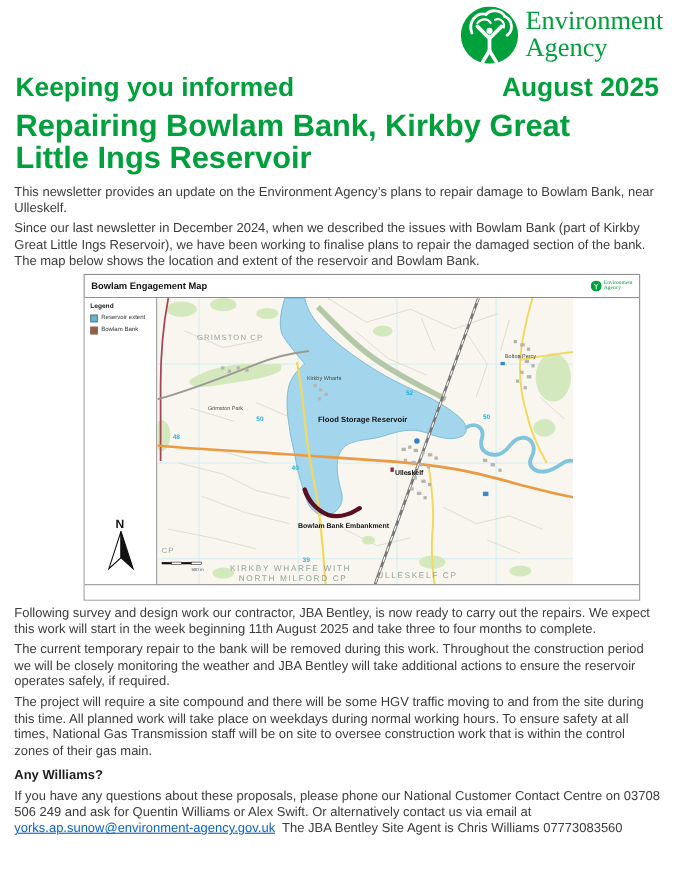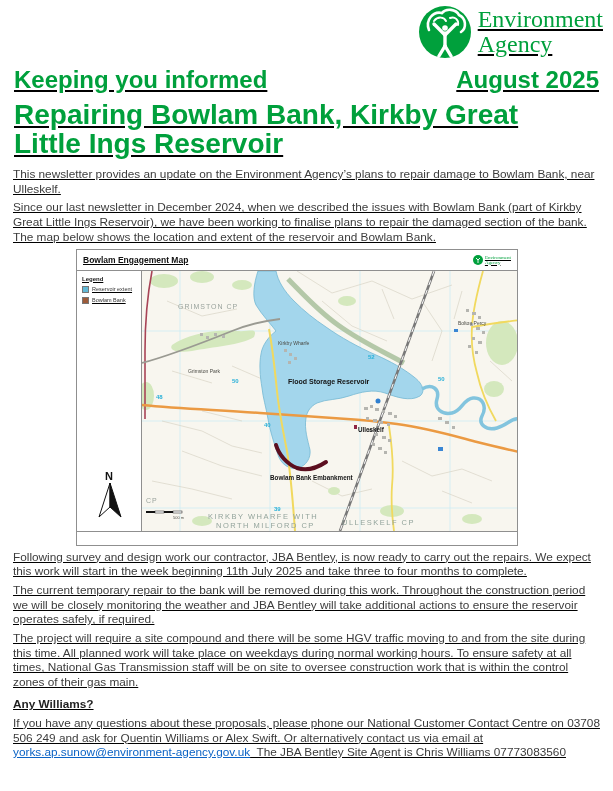--- a/index.html
+++ b/index.html
@@ -1,34 +1,34 @@
 <!DOCTYPE html>
 <html><head>
 <meta charset="utf-8">
 <style>
   html,body{margin:0;padding:0;background:#ffffff;}
   body{width:613px;height:791px;overflow:hidden;font-family:"Liberation Sans",sans-serif;}
-  .page{position:relative;width:613px;height:791px;background:#fff;text-decoration:underline;}
+  .page{position:relative;width:613px;height:791px;background:#fff;}
 
   
   .logo-row{display:flex;justify-content:flex-end;padding:6px 10px 0 0;}
   .ea-logo{display:flex;align-items:flex-start;gap:7px;}
   .ea-wordmark{color:#00a03c;font-family:"Liberation Serif",serif;font-size:24px;line-height:25px;margin-top:1px;}
   .kicker-row{display:flex;justify-content:space-between;align-items:flex-end;
               padding:0 14px;margin-top:8px;color:#00a03c;font-weight:bold;font-size:24px;line-height:28px;}
   .doc-title{padding:0 14px;margin-top:6px;color:#00a03c;font-weight:bold;font-size:28px;line-height:29px;max-width:560px;}
 
   
   p.body{margin:4px 13px 0;font-size:11.8px;line-height:14.7px;color:#3c3c3c;}
   p.first{margin-top:9px;}
   h3.questions{margin:7px 13px 0;font-size:11.8px;line-height:15px;color:#1f1f1f;font-weight:bold;}
   .email-link{color:#0b63c5;text-decoration:underline;cursor:pointer;}
 
   
-  .map-frame{width:442px;margin:4px 0 0 76px;border:1px solid #8f8f8f;background:#fff;box-sizing:border-box;}
+  .map-frame{width:506px;margin:4px 0 0 76px;border:1px solid #8f8f8f;background:#fff;box-sizing:border-box;}
   .map-titlebar{height:20px;border-bottom:1px solid #8f8f8f;display:flex;align-items:center;
                 justify-content:space-between;padding:0 6px;}
   .map-title{font-size:8.5px;font-weight:bold;color:#111;}
   .map-mini-logo{display:flex;align-items:center;gap:2px;}
   .map-mini-text{font-family:"Liberation Serif",serif;font-size:5px;line-height:5px;color:#00a03c;}
   .map-body{display:flex;height:260px;}
   .map-side{width:66px;border-right:1px solid #8f8f8f;position:relative;box-sizing:border-box;background:#fff;}
   .legend-title{font-size:6px;font-weight:bold;color:#222;margin:5px 0 1px 5px;}
   .legend-item{display:flex;align-items:center;gap:3px;margin:4px 0 0 5px;font-size:5.5px;color:#333;}
   .legend-swatch{width:7px;height:7px;border:1px solid #777;box-sizing:border-box;}
@@ -272,21 +272,21 @@
           <text class="t-cyan" x="122" y="156">40</text>
           <text class="t-cyan" x="132" y="240">39</text>
           <text class="t-cyan" x="296" y="110">50</text>
         </svg>
       </div>
     </div>
 
     <div class="map-footer"></div>
   </div>
 
-  <p class="body">Following survey and design work our contractor, JBA Bentley, is now ready to carry out the repairs. We expect this work will start in the week beginning 11th July 2025 and take three to four months to complete.</p>
+  <p class="body">Following survey and design work our contractor, JBA Bentley, is now ready to carry out the repairs. We expect this work will start in the week beginning 11th August 2025 and take three to four months to complete.</p>
   <p class="body">The current temporary repair to the bank will be removed during this work. Throughout the construction period we will be closely monitoring the weather and JBA Bentley will take additional actions to ensure the reservoir operates safely, if required.</p>
   <p class="body">The project will require a site compound and there will be some HGV traffic moving to and from the site during this time. All planned work will take place on weekdays during normal working hours. To ensure safety at all times, National Gas Transmission staff will be on site to oversee construction work that is within the control zones of their gas main.</p>
 
   <h3 class="questions">Any Williams?</h3>
 
   <p class="body"><span>If you have any questions about these proposals, please phone our National Customer Contact Centre on 03708 506 249 and ask for Quentin Williams or Alex Swift. Or alternatively contact us via email at </span><a class="email-link">yorks.ap.sunow@environment-agency.gov.uk</a><span>&nbsp; The JBA Bentley Site Agent is Chris Williams 07773083560</span></p>
 
 </div>
 
 </body></html>

